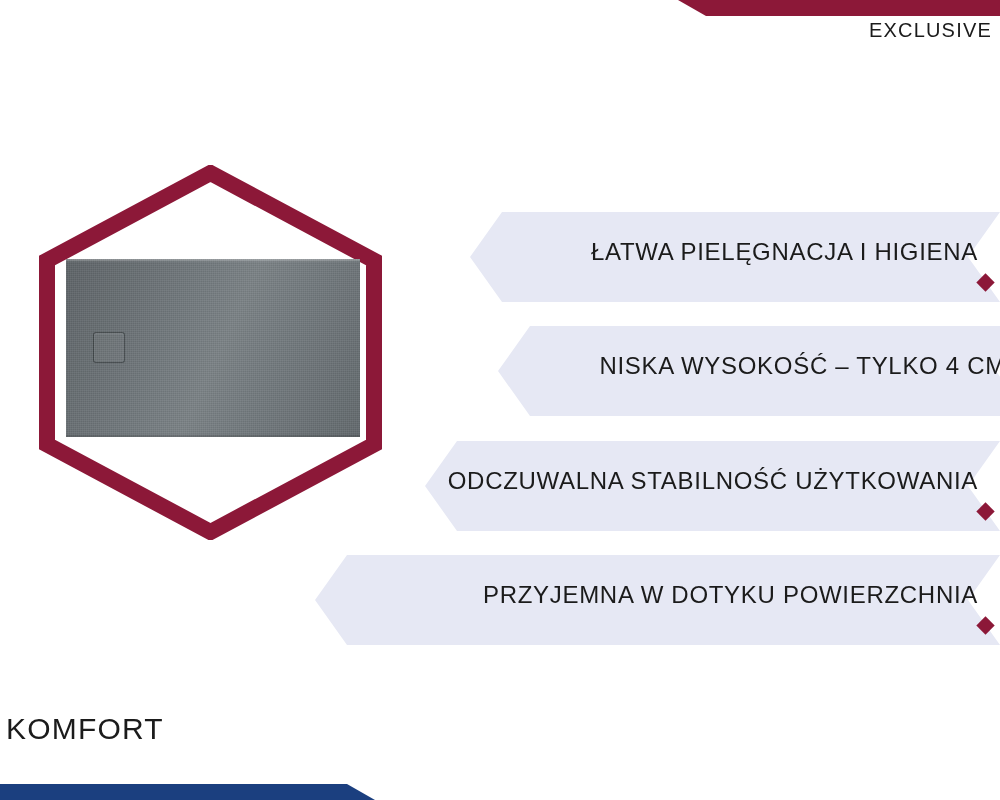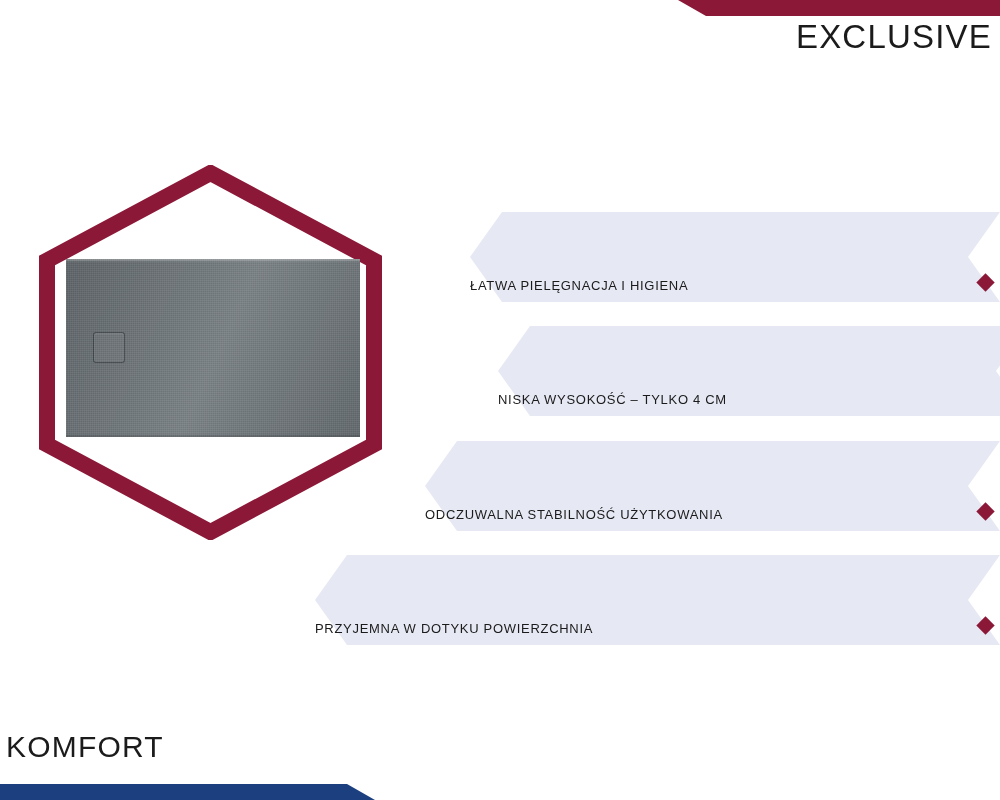--- a/index.html
+++ b/index.html
@@ -25,33 +25,33 @@
     left: 678px;
     width: 322px;
     height: 16px;
     background: #8C1838;
     clip-path: polygon(0 0, 100% 0, 100% 100%, 28px 100%);
   }
   .top-title {
     position: absolute;
     top: 20px;
     right: 8px;
-    font-size: 33px;
+    font-size: 20px;
     letter-spacing: 1.2px;
     font-weight: 400;
     color: #1b1b1b;
     line-height: 1;
     white-space: nowrap;
   }
 
   
   .bottom-title {
     position: absolute;
     left: 6px;
-    top: 732px;
+    top: 714px;
     font-size: 30px;
     letter-spacing: 1.2px;
     font-weight: 400;
     color: #1b1b1b;
     line-height: 1;
     white-space: nowrap;
   }
   .bottom-bar {
     position: absolute;
     left: 0;
@@ -130,27 +130,26 @@
     position: absolute;
     inset: 0;
     background: #E6E8F4;
     clip-path: polygon(32px 0, 100% 0, calc(100% - 32px) 50%, 100% 100%, 32px 100%, 0 50%);
   }
   .feature .label {
     position: absolute;
     left: 0;
     right: 22px;
     top: 26px;
-    text-align: left;
-    font-size: 13px;
+    text-align: right;
+    font-size: 24px;
     letter-spacing: 0.7px;
     font-weight: 400;
     color: #1b1b1b;
     white-space: nowrap;
-    margin-top: 40px;
   }
   .feature .rule {
     position: absolute;
     height: 3px;
     background: #8C1838;
     top: 69px;
   }
   .feature .dot {
     position: absolute;
     width: 13px;

